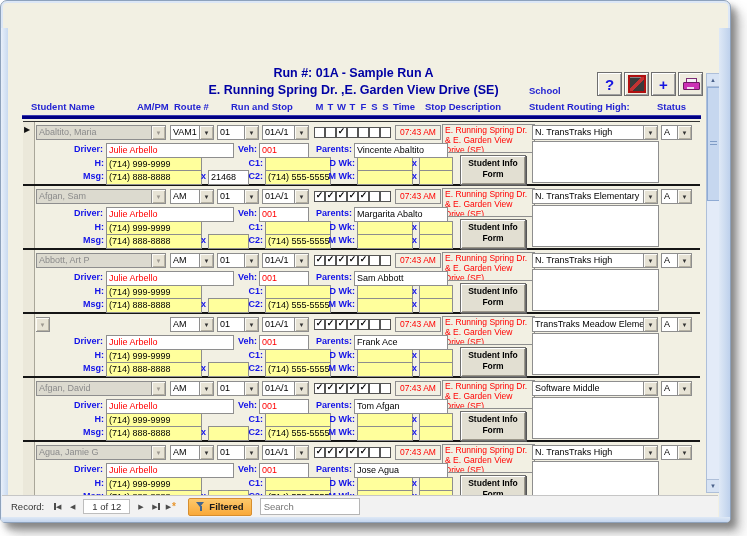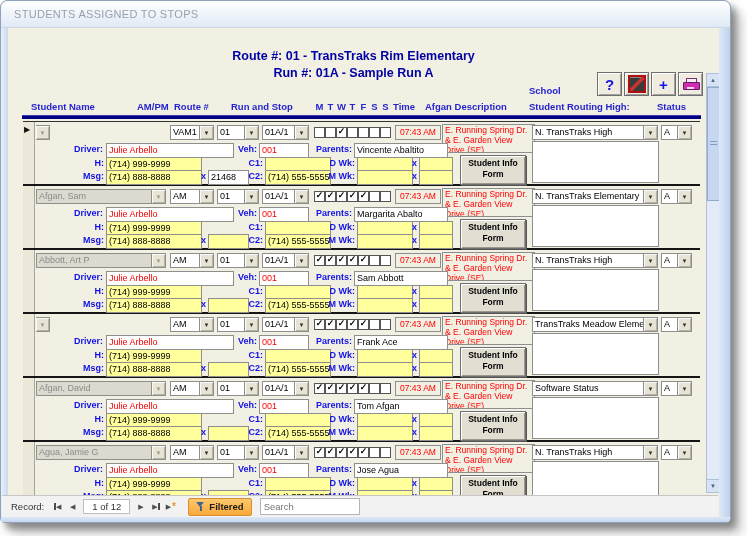--- a/index.html
+++ b/index.html
@@ -110,29 +110,26 @@
   .funnel .cone{position:absolute;left:0;top:0;width:0;height:0;
     border-left:4.5px solid transparent;border-right:4.5px solid transparent;border-top:5px solid #41658f;}
   .funnel .stem{position:absolute;left:3.5px;top:4px;width:2px;height:5px;background:#41658f;}
   .search-input{margin-left:8px;width:92px;height:15px;border:1px solid #b5b5b5;font-size:9.5px;
     padding:0 3px;font-family:"Liberation Sans",sans-serif;color:#222;background:#fff;}
 </style>
 </head>
 <body>
 
 <div class="window">
-  <div class="titlebar">
-    <span>STUDENTS ASSIGNED TO STOPS</span>
-  </div>
 
   <div class="form">
     <div class="frame-left"></div>
 
-    <div class="hdr-line" style="top:21px;">Route #:  01  -  TransTraks Rim Elementary</div>
     <div class="hdr-line" style="top:38px;">Run #:  01A  -  Sample Run A</div>
+    <div class="hdr-line" style="top:55px;">E. Running Spring Dr. ,E. Garden View Drive (SE)</div>
 
     <div class="toolbar">
       <div class="tool-btn">
         <span class="blue-glyph">?</span>
       </div>
       <div class="tool-btn">
         <span class="grid-ic"></span>
       </div>
       <div class="tool-btn">
         <span class="blue-glyph">+</span>
@@ -152,32 +149,33 @@
     <div class="col-hdr" style="left:173px;">Route #</div>
     <div class="col-hdr" style="left:230px;">Run and Stop</div>
     <div class="col-hdr day-letter" style="left:313px;">M</div>
     <div class="col-hdr day-letter" style="left:324px;">T</div>
     <div class="col-hdr day-letter" style="left:335px;">W</div>
     <div class="col-hdr day-letter" style="left:346px;">T</div>
     <div class="col-hdr day-letter" style="left:357px;">F</div>
     <div class="col-hdr day-letter" style="left:368px;">S</div>
     <div class="col-hdr day-letter" style="left:379px;">S</div>
     <div class="col-hdr" style="left:392px;">Time</div>
-    <div class="col-hdr" style="left:424px;">Afgan Description</div>
+    <div class="col-hdr" style="left:424px;">Stop Description</div>
     <div class="col-hdr" style="left:528px;">Student Routing High:</div>
     <div class="col-hdr" style="left:656px;">Status</div>
     <div class="navy-rule"></div>
 
     <div class="records">
   <div class="record current">
     <div class="rec-selector">
       <span class="tri">▶</span>
     </div>
 
     <div class="combo disabled" style="left:13px;top:3px;width:130px;">
+      <span class="val">Abaltito, Maria</span>
       <span class="arrow">▼</span>
     </div>
     <div class="combo" style="left:147px;top:3px;width:44px;">
       <span class="val">VAM1</span>
       <span class="arrow">▼</span>
     </div>
     <div class="combo" style="left:194px;top:3px;width:42px;">
       <span class="val">01</span>
       <span class="arrow">▼</span>
     </div>
@@ -479,21 +477,21 @@
     <span class="day-check checked" style="left:291px;"></span>
     <span class="day-check checked" style="left:302px;"></span>
     <span class="day-check checked" style="left:313px;"></span>
     <span class="day-check checked" style="left:324px;"></span>
     <span class="day-check checked" style="left:335px;"></span>
     <span class="day-check" style="left:346px;"></span>
     <span class="day-check" style="left:357px;"></span>
     <div class="timebox">07:43 AM</div>
     <div class="stopbox">E. Running Spring Dr. &amp; E. Garden View Drive (SE)</div>
     <div class="combo" style="left:509px;top:3px;width:126px;">
-      <span class="val">Software Status</span>
+      <span class="val">Software Middle</span>
       <span class="arrow">▼</span>
     </div>
     <div class="combo" style="left:638px;top:3px;width:31px;">
       <span class="val">A</span>
       <span class="arrow">▼</span>
     </div>
     <div class="notesbox"></div>
 
     <span class="lbl" style="left:18px;top:22px;width:62px;">Driver:</span>
     <div class="fld inp redtxt" style="left:83px;top:21px;width:122px;">Julie  Arbello</div>

